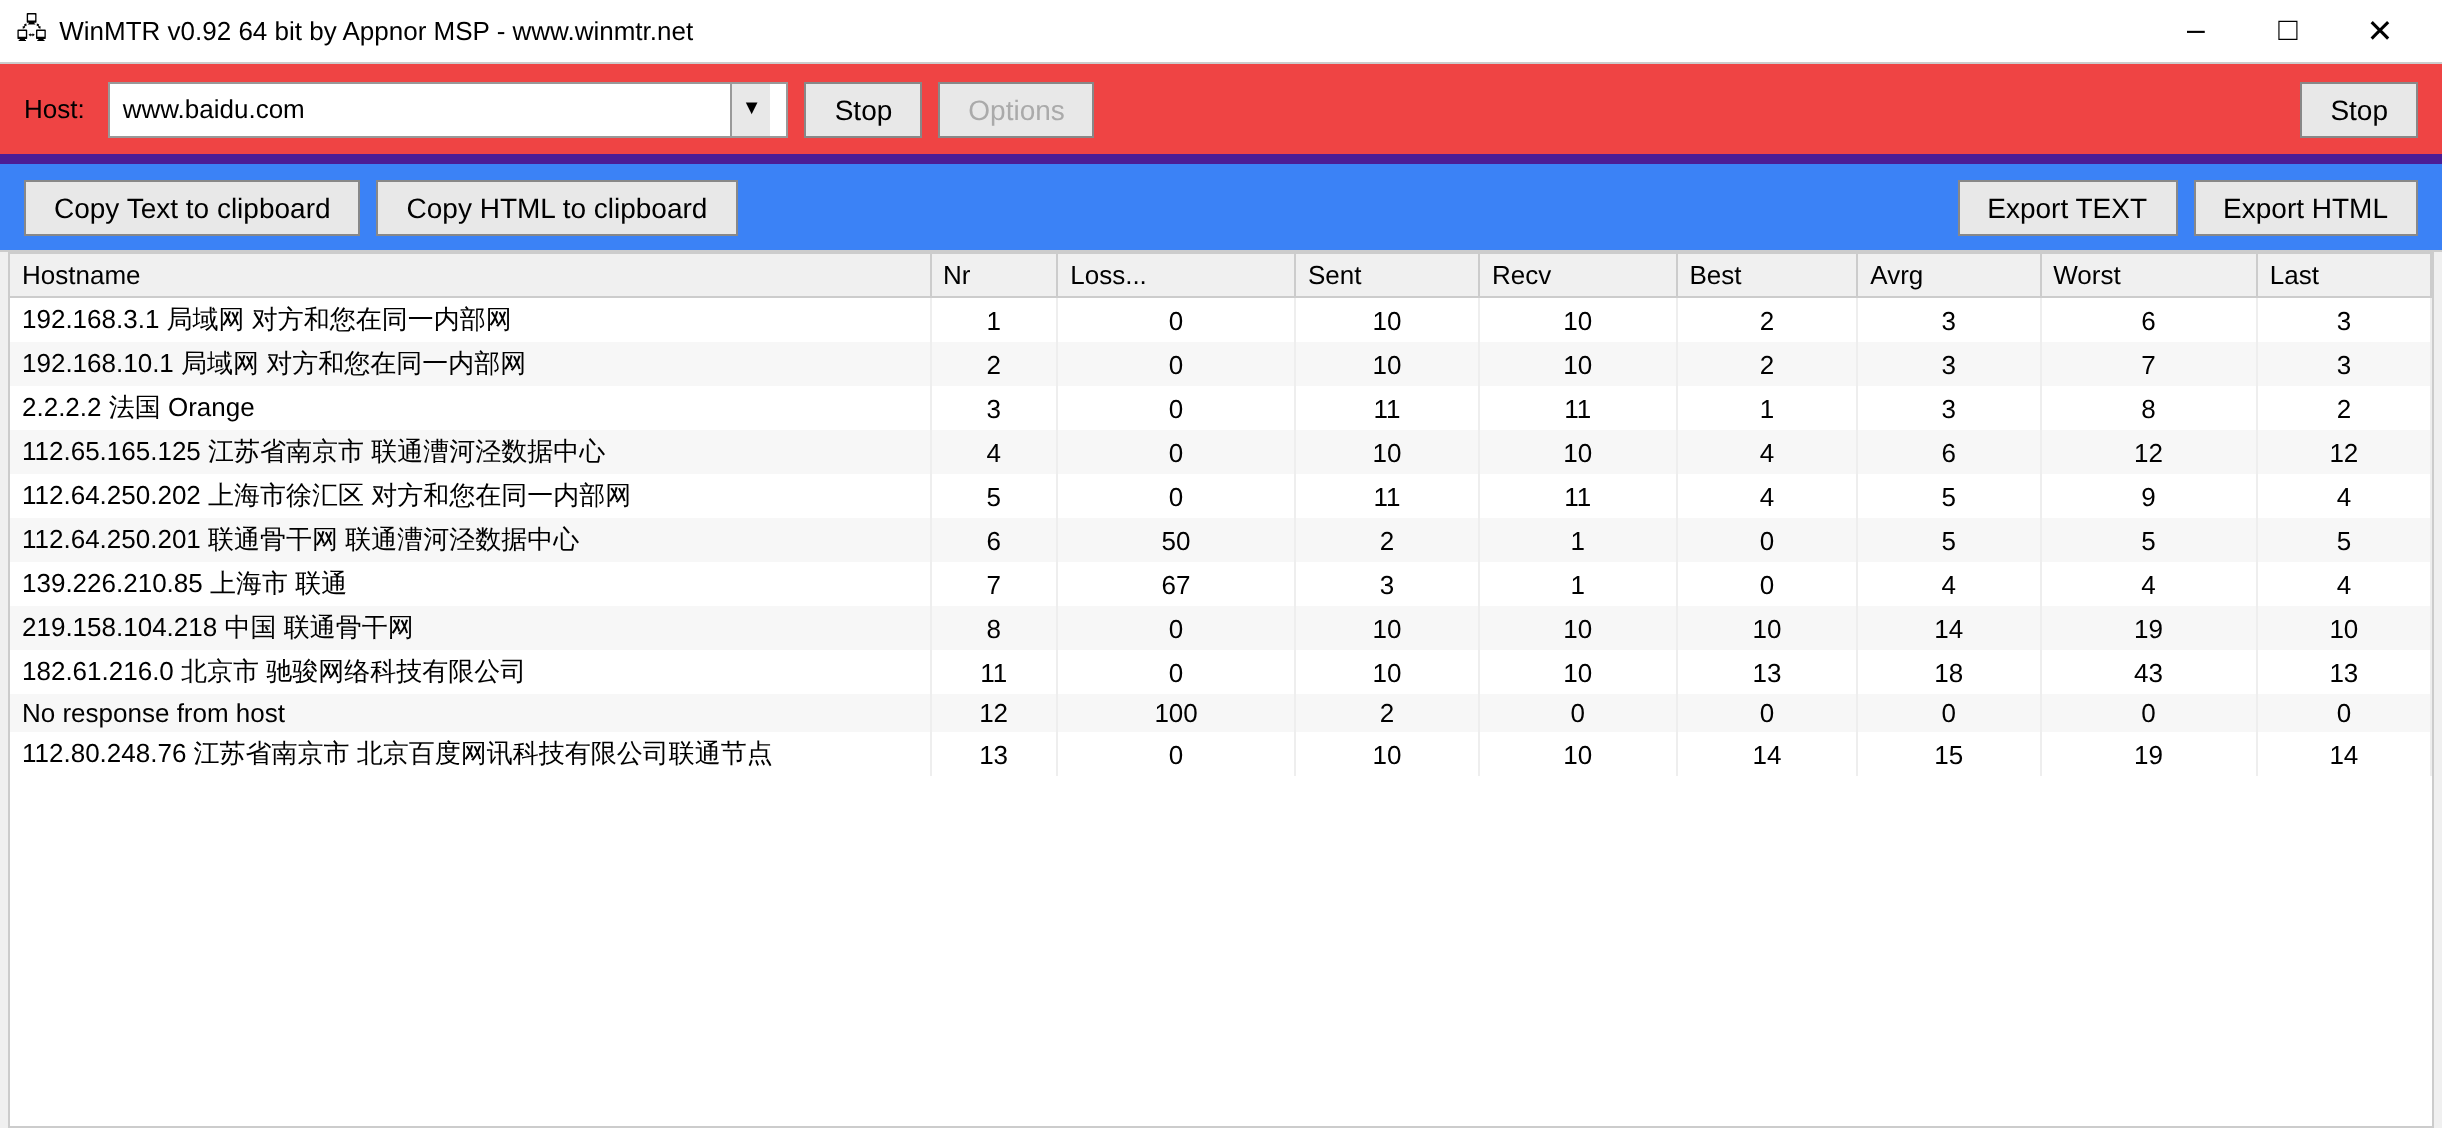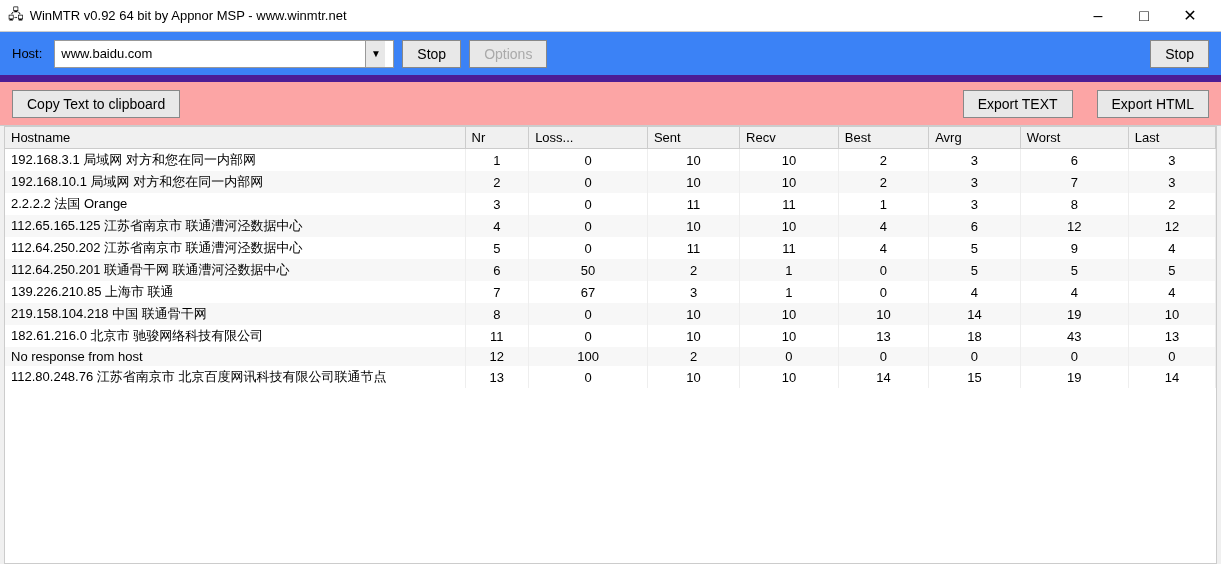--- a/index.html
+++ b/index.html
@@ -40,22 +40,22 @@
       border: none;
       background: transparent;
       font-size: 16px;
       cursor: pointer;
       display: flex;
       align-items: center;
       justify-content: center;
     }
 
     .toolbar {
-      background: #3b82f6;
-      border-bottom: 7px solid #4c1d95;
+      background: #ef4444;
+      border-bottom: 5px solid #4c1d95;
       padding: 8px 12px;
       display: flex;
       align-items: center;
       gap: 8px;
       height: 50px;
     }
     .host-label {
       font-size: 13px;
       margin-right: 4px;
     }
@@ -95,26 +95,26 @@
       cursor: pointer;
       font-size: 14px;
     }
     .toolbar-btn.disabled {
       color: #aaa;
       cursor: default;
     }
     .spacer { flex: 1; }
 
     .actions-bar {
-      background: #fca5a5;
+      background: #3b82f6;
       border-bottom: 1px solid #ccc;
       padding: 6px 12px;
       display: flex;
       align-items: center;
-      gap: 24px;
+      gap: 8px;
       height: 44px;
     }
 
     .table-container {
       background: #fff;
       overflow-y: auto;
       height: calc(564px - 32px - 50px - 44px);
       border: 1px solid #ccc;
       margin: 0 4px 4px 4px;
     }
@@ -172,20 +172,21 @@
     <button class="host-dropdown-btn">▼</button>
   </div>
   <button class="toolbar-btn">Stop</button>
   <button class="toolbar-btn disabled">Options</button>
   <div class="spacer"></div>
   <button class="toolbar-btn">Stop</button>
 </div>
 
 <div class="actions-bar">
   <button class="toolbar-btn">Copy Text to clipboard</button>
+  <button class="toolbar-btn">Copy HTML to clipboard</button>
   <div class="spacer"></div>
   <button class="toolbar-btn">Export TEXT</button>
   <button class="toolbar-btn">Export HTML</button>
 </div>
 
 <div class="table-container">
   <table>
     <thead>
       <tr>
         <th>Hostname</th>
@@ -238,21 +239,21 @@
           <td>4</td>
           <td>0</td>
           <td>10</td>
           <td>10</td>
           <td>4</td>
           <td>6</td>
           <td>12</td>
           <td>12</td>
         </tr>
         <tr>
-          <td>112.64.250.202 江苏省南京市 联通漕河泾数据中心</td>
+          <td>112.64.250.202 上海市徐汇区 对方和您在同一内部网</td>
           <td>5</td>
           <td>0</td>
           <td>11</td>
           <td>11</td>
           <td>4</td>
           <td>5</td>
           <td>9</td>
           <td>4</td>
         </tr>
         <tr>

